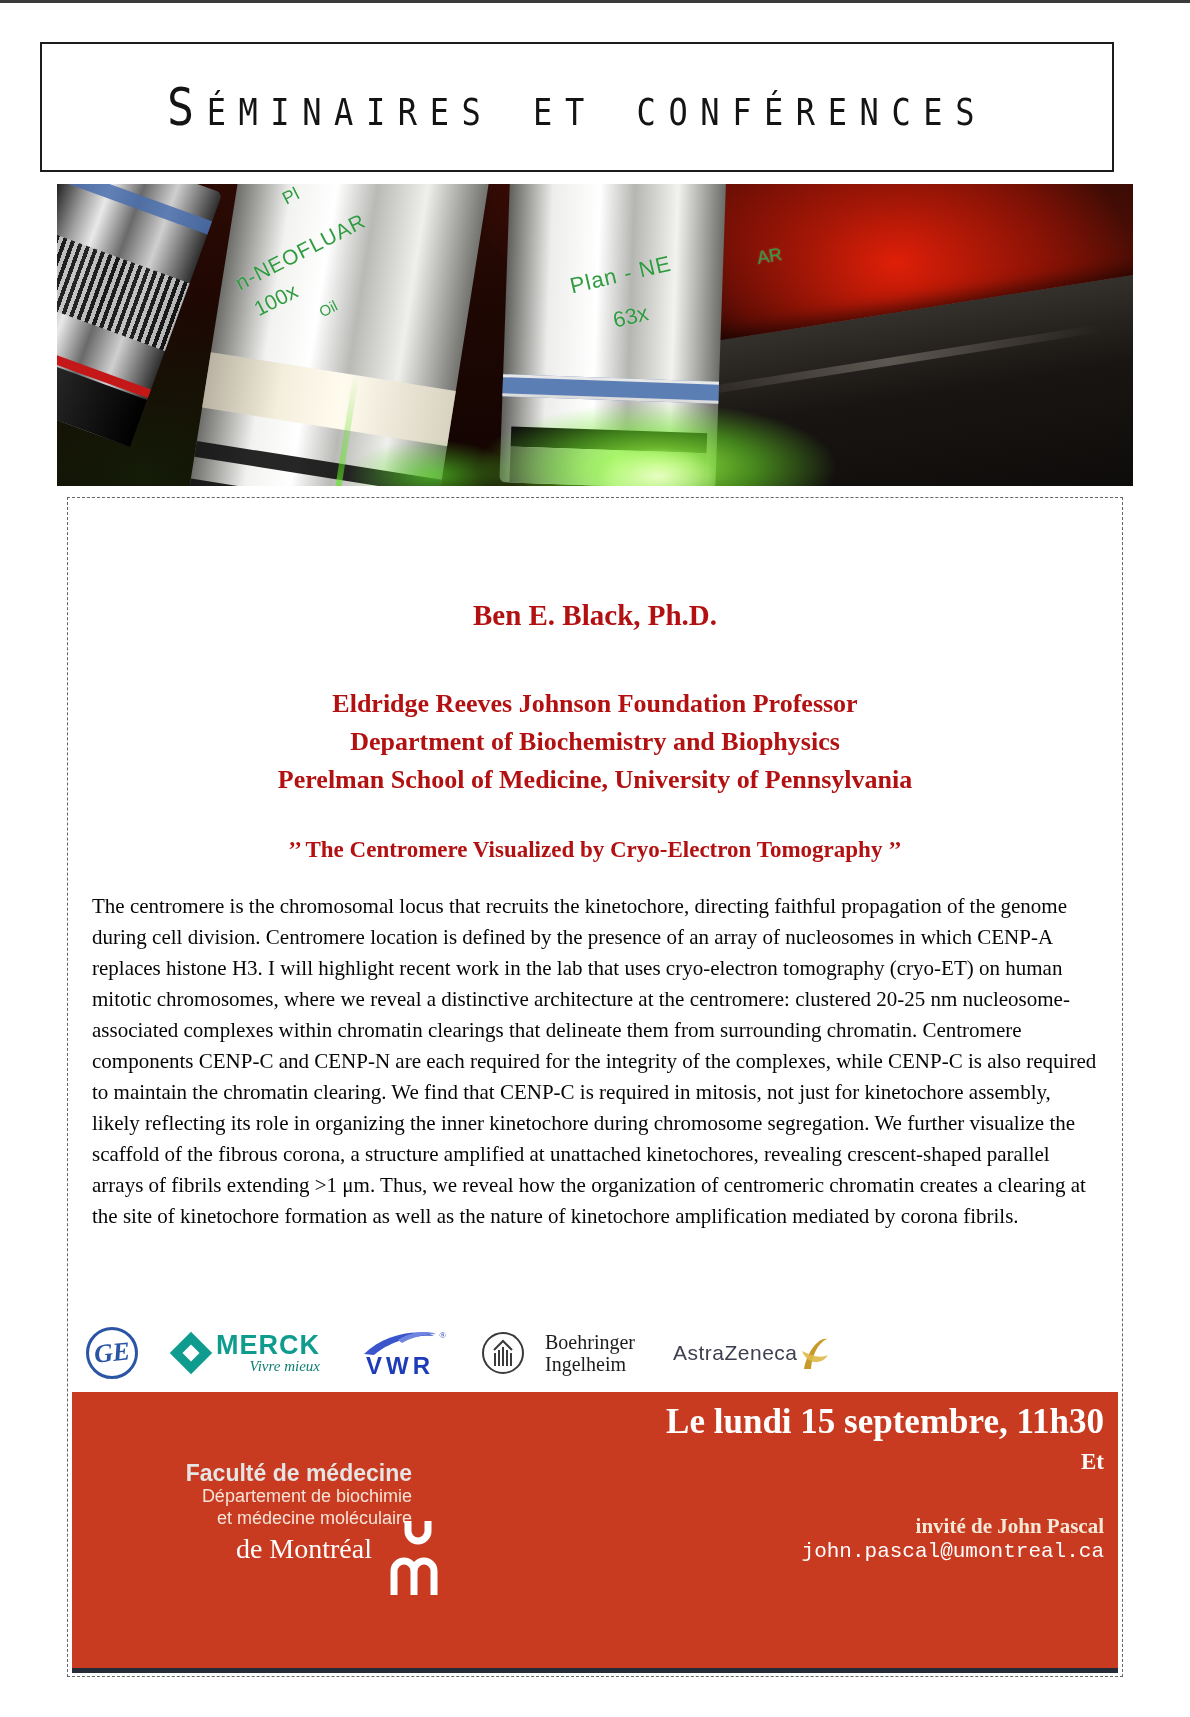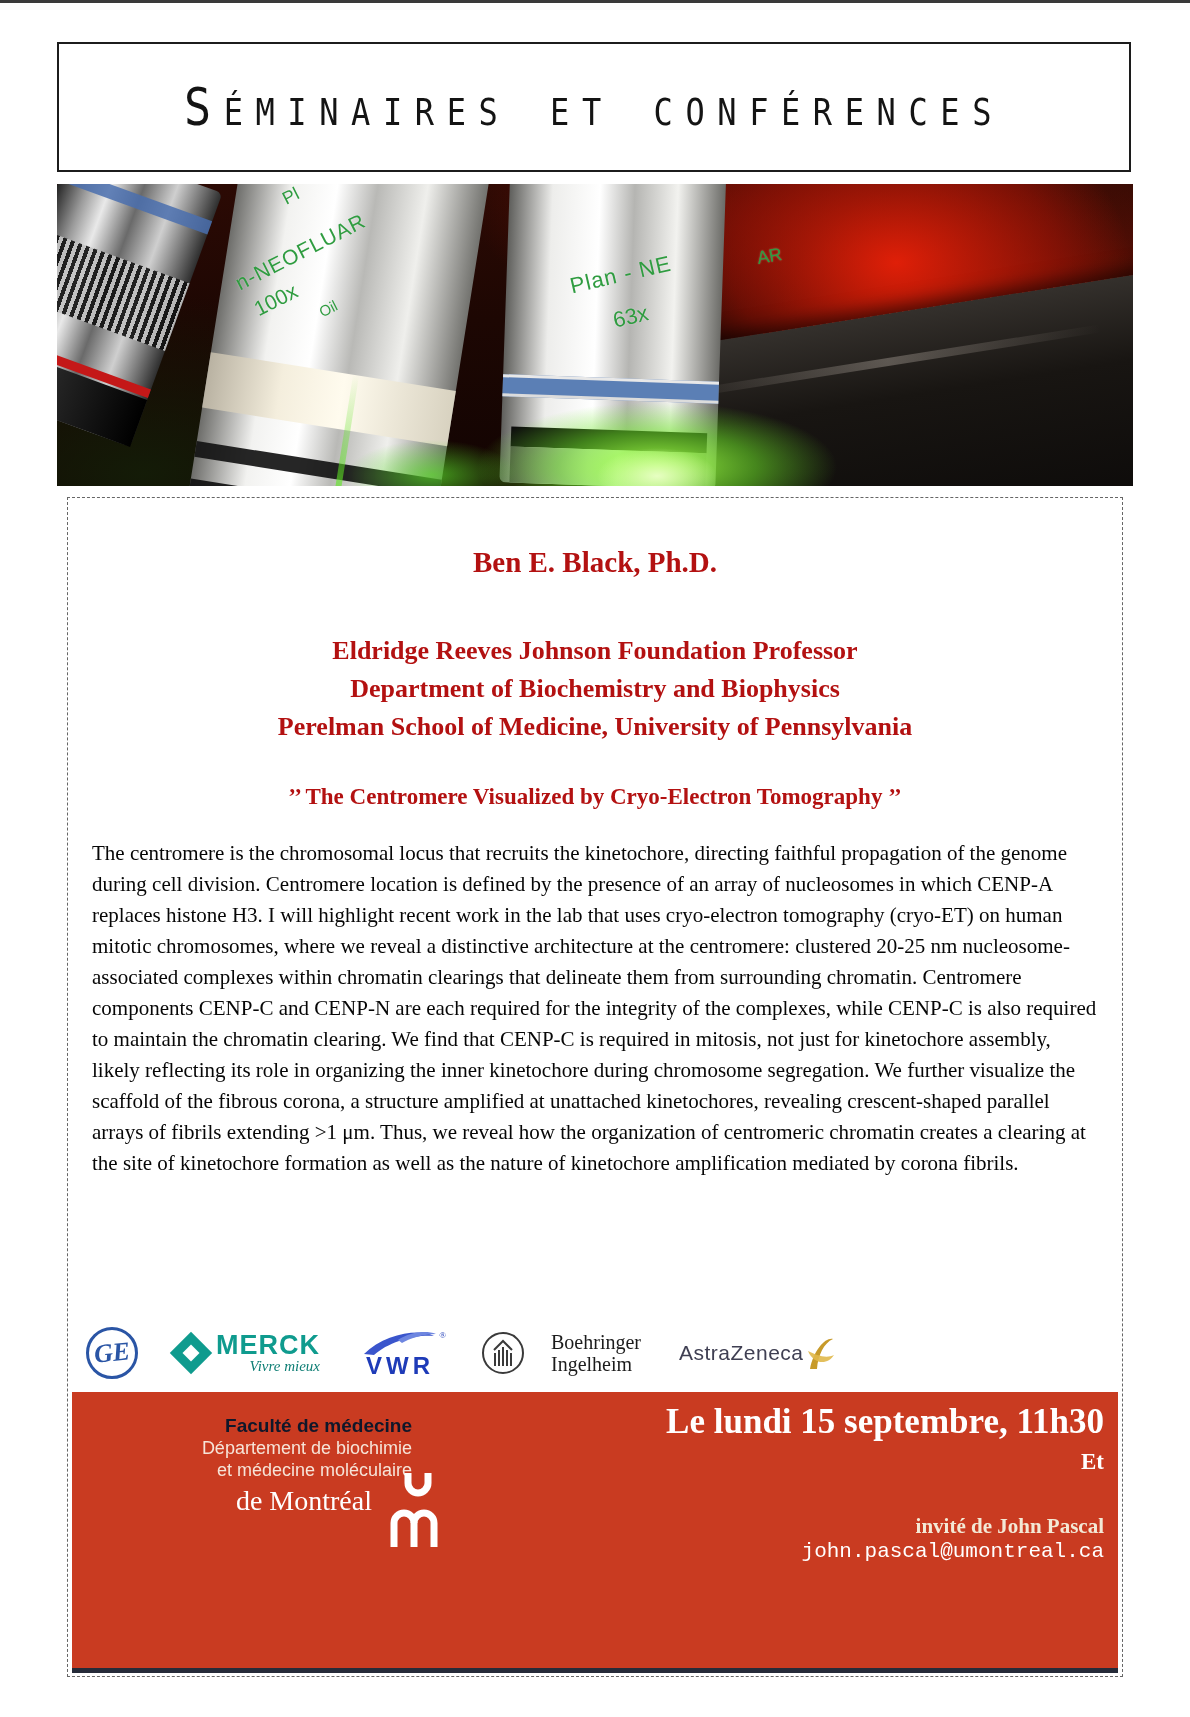--- a/index.html
+++ b/index.html
@@ -10,21 +10,21 @@
   }
   html,body{margin:0;padding:0;}
   body{
     width:1190px;height:1717px;position:relative;background:#ffffff;
     font-family:"Liberation Serif", serif;color:#111;overflow:hidden;
   }
   .top-line{position:absolute;top:0;left:0;width:1190px;height:3px;background:#3a3a3a;}
 
   
   .header-box{
-    position:absolute;left:57px;top:42px;width:1070px;height:126px;
+    position:absolute;left:40px;top:42px;width:1070px;height:126px;
     border:2px solid #1c1c1c;background:#fff;
     display:flex;align-items:center;justify-content:center;
   }
   .header-title{
     font-family:"DejaVu Sans Mono", monospace;
     font-variant:small-caps;
     font-size:45px;letter-spacing:0.28em;color:#141414;
     transform:scaleY(1.15);white-space:nowrap;
   }
 
@@ -91,21 +91,21 @@
   .lbl-plan{left:512px;top:78px;font-size:22px;transform:rotate(-13deg);letter-spacing:1px;}
   .lbl-63x{left:556px;top:120px;font-size:22px;transform:rotate(-13deg);}
   .lbl-ar{left:700px;top:62px;font-size:18px;transform:rotate(-10deg);}
 
   
   .content-box{
     position:absolute;left:67px;top:497px;width:1056px;height:1180px;
     border:1px dashed #666;background:#fff;text-align:center;box-sizing:border-box;
   }
   .speaker-name{
-    margin-top:44px;font-size:29px;font-weight:bold;color:var(--heading_red);line-height:40px;
+    margin-top:97px;font-size:29px;font-weight:bold;color:var(--heading_red);line-height:40px;
   }
   .affiliation{margin-top:50px;}
   .affiliation div{font-size:26px;font-weight:bold;color:var(--heading_red);line-height:38px;}
   .talk-title{margin-top:36px;font-size:23px;font-weight:bold;color:var(--heading_red);line-height:30px;}
   .abstract{
     margin:26px 24px 0 24px;text-align:left;font-size:21px;line-height:31px;color:#060606;
   }
 
   
   .sponsors{
@@ -121,34 +121,34 @@
   .merck-icon::after{content:"";position:absolute;left:9px;top:9px;width:12px;height:12px;background:#fff;}
   .merck-textcol{display:flex;flex-direction:column;align-items:flex-end;}
   .merck-name{font-family:"Liberation Sans",sans-serif;font-weight:bold;font-size:27px;
     color:#0f9b8e;letter-spacing:1px;line-height:26px;}
   .merck-tag{font-family:"Liberation Serif",serif;font-style:italic;font-size:15px;color:#0c7d73;}
   .vwr{display:flex;flex-direction:column;align-items:center;position:relative;}
   .vwr svg{display:block;}
   .vwr-name{font-family:"Liberation Sans",sans-serif;font-weight:bold;font-size:24px;
     color:#1e3bb8;letter-spacing:4px;line-height:20px;}
   .vwr-reg{position:absolute;right:-4px;top:0;font-size:9px;color:#1e3bb8;}
-  .boehringer{display:flex;align-items:center;gap:25px;}
+  .boehringer{display:flex;align-items:center;gap:19px;}
   .bi-text div{font-family:"Liberation Serif",serif;font-size:20px;color:#1c1c1c;line-height:22px;text-align:left;}
   .astrazeneca{display:flex;align-items:center;gap:2px;}
   .az-name{font-family:"Liberation Sans",sans-serif;font-size:21px;color:#3f3f52;letter-spacing:.5px;}
 
   
   .banner{
     position:absolute;left:4px;right:4px;bottom:3px;height:276px;
     background:var(--banner_red);border-bottom:5px solid var(--banner_footer_line);
     box-sizing:content-box;text-align:left;
   }
   .udem-block{position:absolute;left:30px;top:22px;width:336px;color:#fff;}
   .dept{text-align:right;font-family:"Liberation Sans",sans-serif;}
-  .dept .faculty{font-weight:bold;font-size:19px;color:#0f172a;line-height:23px;padding-right:26px;}
+  .dept .faculty{font-weight:bold;font-size:23px;color:#e5e5e5;line-height:23px;padding-right:26px;margin-top:48px;}
   .dept .d1,.dept .d2{font-size:18px;color:#f6e4d8;line-height:22px;padding-right:26px;}
   .udem-wordmark{position:relative;margin-top:4px;padding-right:52px;text-align:right;}
   .udem-wordmark .u1{font-size:28px;line-height:32px;color:#fff;}
   .udem-wordmark .u2{font-size:28px;line-height:32px;color:#fff;padding-right:14px;}
   .udem-glyph{position:absolute;right:0;top:-14px;}
   .event-block{position:absolute;right:14px;top:8px;text-align:right;color:#fff;}
   .ev-date{font-size:35px;font-weight:bold;line-height:44px;}
   .ev-loc{font-size:28px;font-weight:bold;line-height:36px;margin-top:10px;}
   .ev-et{font-size:23px;font-weight:bold;line-height:28px;margin-top:4px;}
   .ev-zoom{display:inline-block;margin-top:2px;font-family:"Liberation Sans",sans-serif;

